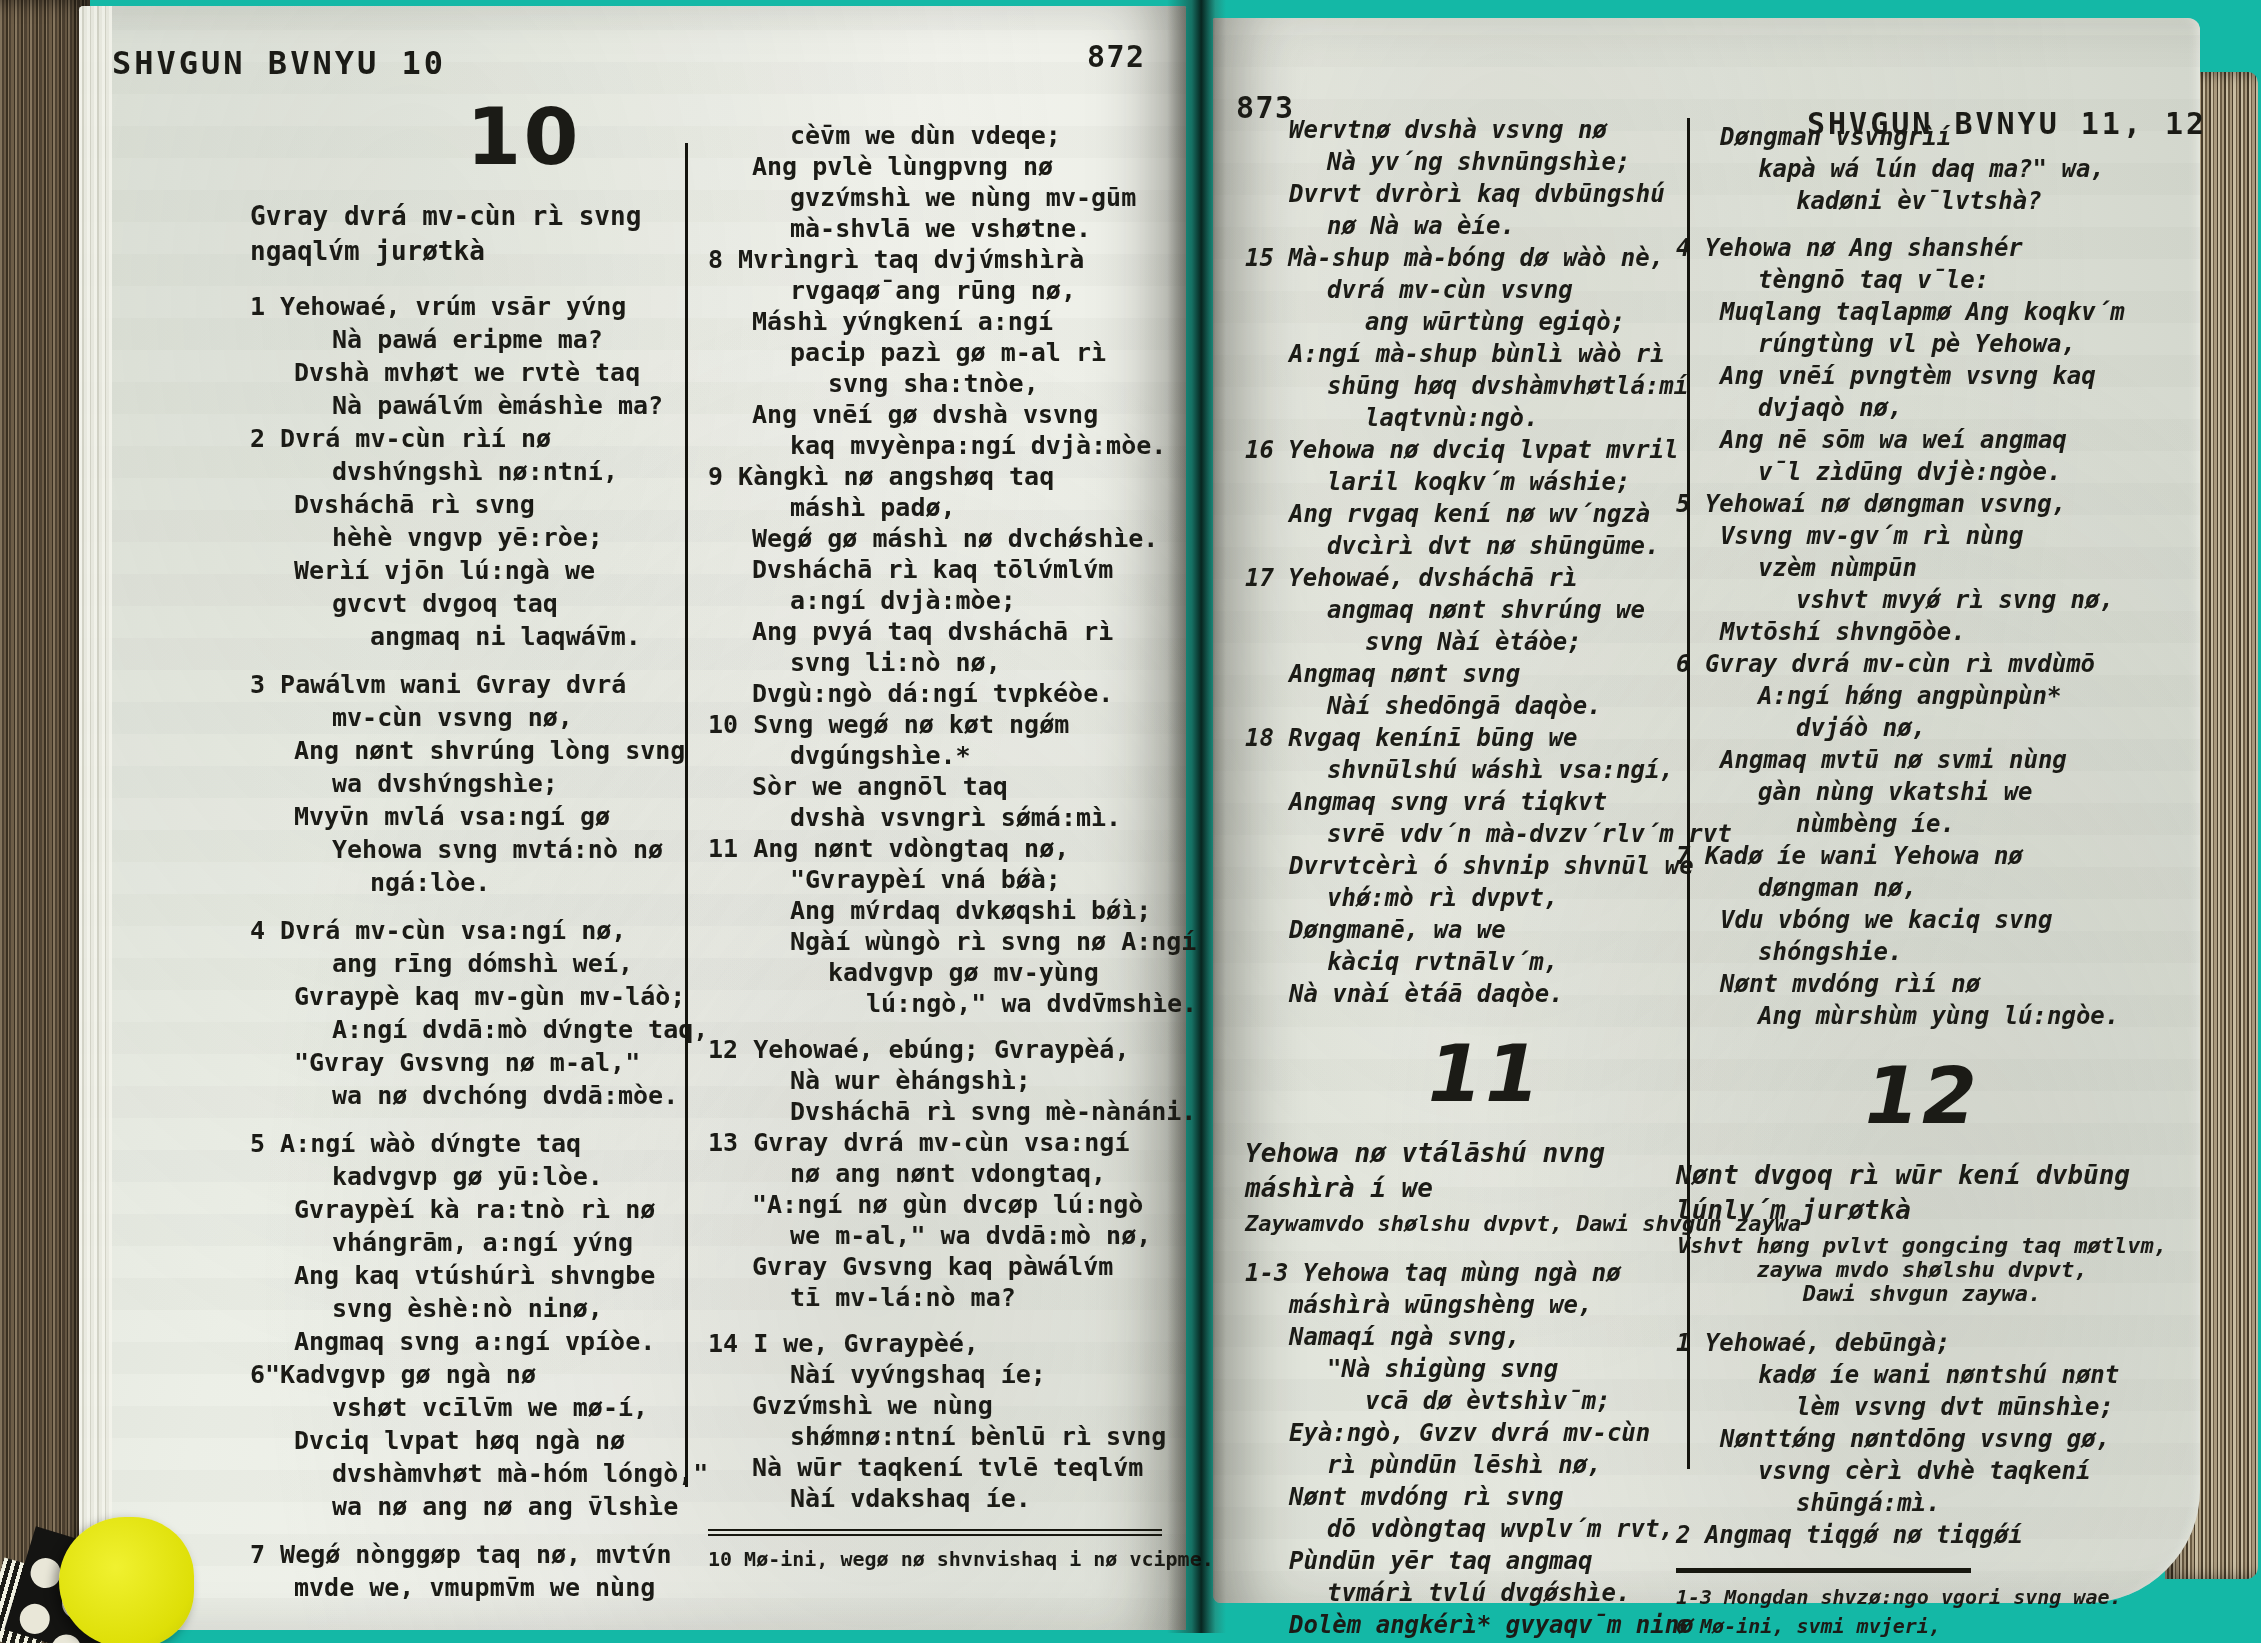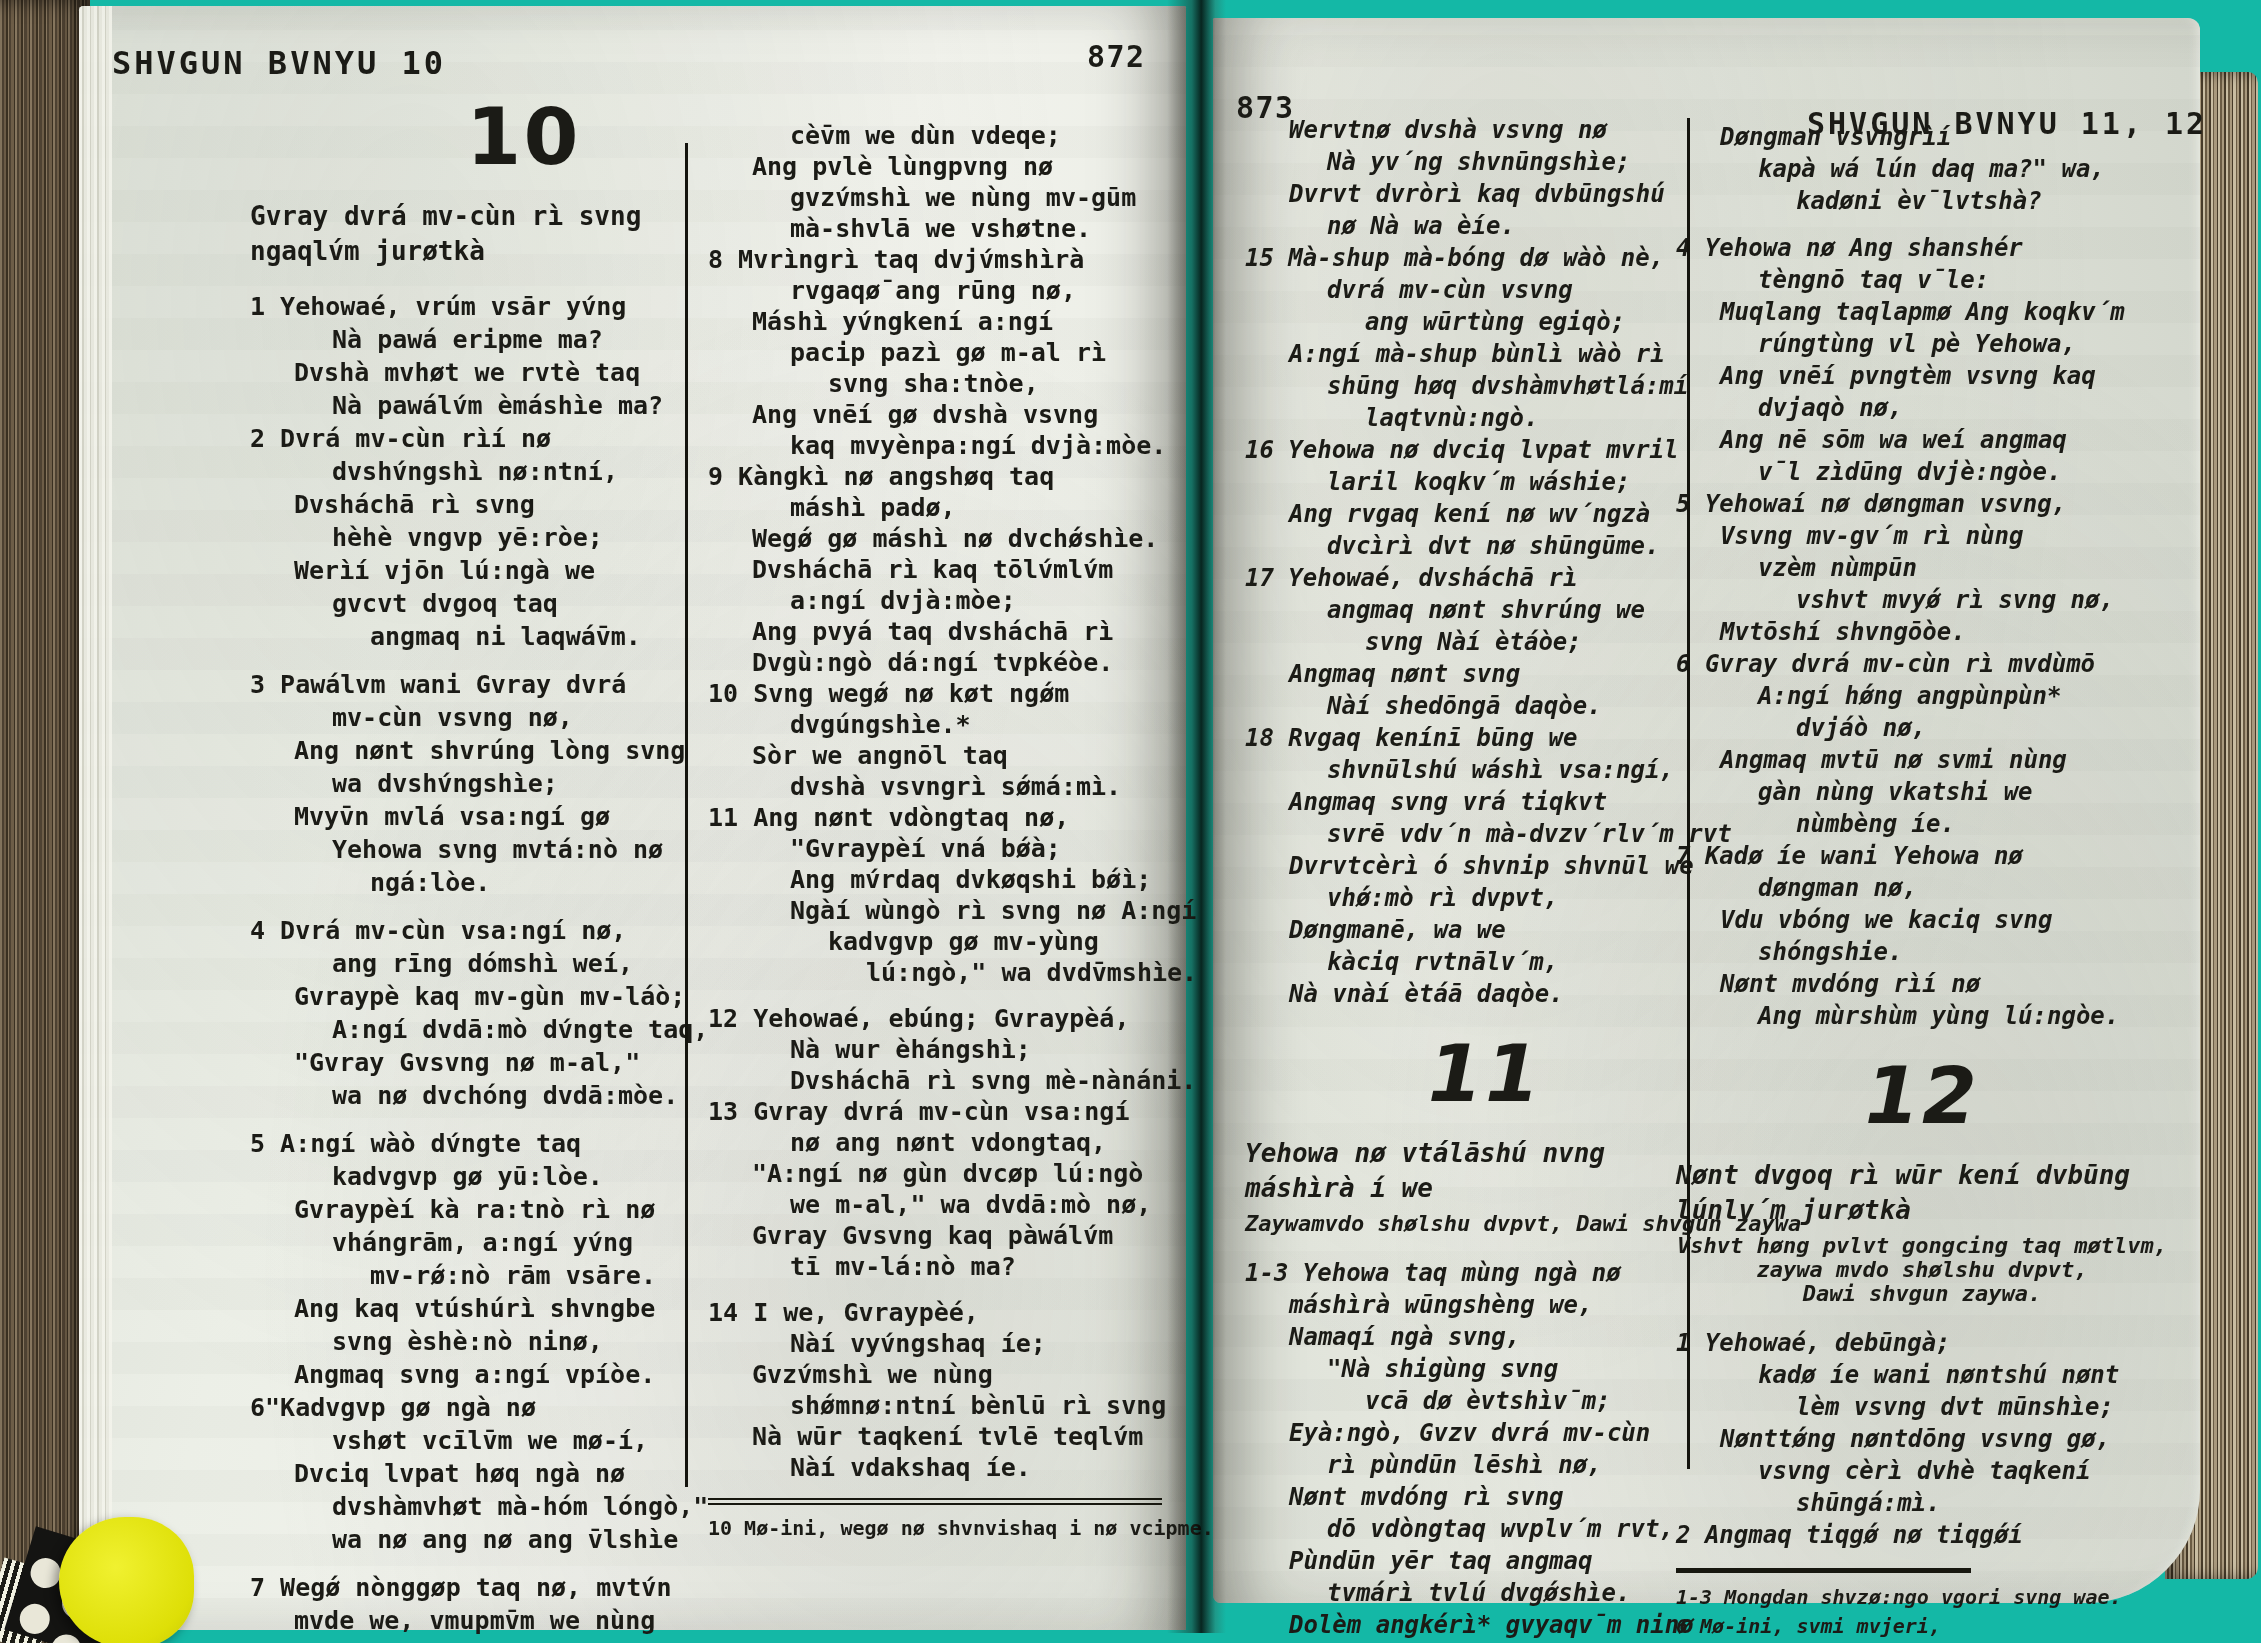--- a/index.html
+++ b/index.html
@@ -108,21 +108,20 @@
       <div class="ln i2">ang rīng dómshì weí,</div>
       <div class="ln i1">Gvraypè kaq mv-gùn mv-láò;</div>
       <div class="ln i2">A:ngí dvdā:mò dv́ngte taq,</div>
       <div class="ln i1">"Gvray Gvsvng nø m-al,"</div>
       <div class="ln i2">wa nø dvchóng dvdā:mòe.</div>
       <div class="gap"></div>
       <div class="ln i0">5 A:ngí wàò dv́ngte taq</div>
       <div class="ln i2">kadvgvp gø yū:lòe.</div>
       <div class="ln i1">Gvraypèí kà ra:tnò rì nø</div>
       <div class="ln i2">vhángrām, a:ngí yv́ng</div>
-      <div class="ln i3">mv-rǿ:nò rām vsāre.</div>
       <div class="ln i1">Ang kaq vtúshúrì shvngbe</div>
       <div class="ln i2">svng èshè:nò ninø,</div>
       <div class="ln i1">Angmaq svng a:ngí vpíòe.</div>
       <div class="ln i0">6"Kadvgvp gø ngà nø</div>
       <div class="ln i2">vshøt vcīlv̄m we mø-í,</div>
       <div class="ln i1">Dvciq lvpat høq ngà nø</div>
       <div class="ln i2">dvshàmvhøt mà-hóm lóngò,"</div>
       <div class="ln i2">wa nø ang nø ang v̄lshìe</div>
       <div class="gap"></div>
       <div class="ln i0">7 Wegǿ nònggøp taq nø, mvtv́n</div>
@@ -139,20 +138,21 @@
       <div class="ln i2">pacip pazì gø m-al rì</div>
       <div class="ln i3">svng sha:tnòe,</div>
       <div class="ln i1">Ang vnēí gø dvshà vsvng</div>
       <div class="ln i2">kaq mvyènpa:ngí dvjà:mòe.</div>
       <div class="ln i0">9 Kàngkì nø angshøq taq</div>
       <div class="ln i2">máshì padø,</div>
       <div class="ln i1">Wegǿ gø máshì nø dvchǿshìe.</div>
       <div class="ln i1">Dvsháchā rì kaq tōlv́mlv́m</div>
       <div class="ln i2">a:ngí dvjà:mòe;</div>
       <div class="ln i1">Ang pvyá taq dvsháchā rì</div>
+      <div class="ln i2">svng li:nò nø,</div>
       <div class="ln i1">Dvgù:ngò dá:ngí tvpkéòe.</div>
       <div class="ln i0">10 Svng wegǿ nø køt ngǿm</div>
       <div class="ln i2">dvgúngshìe.*</div>
       <div class="ln i1">Sòr we angnōl taq</div>
       <div class="ln i2">dvshà vsvngrì sǿmá:mì.</div>
       <div class="ln i0">11 Ang nønt vdòngtaq nø,</div>
       <div class="ln i2">"Gvraypèí vná bǿà;</div>
       <div class="ln i2">Ang mv́rdaq dvkøqshi bǿì;</div>
       <div class="ln i2">Ngàí wùngò rì svng nø A:ngí</div>
       <div class="ln i3">kadvgvp gø mv-yùng</div>

